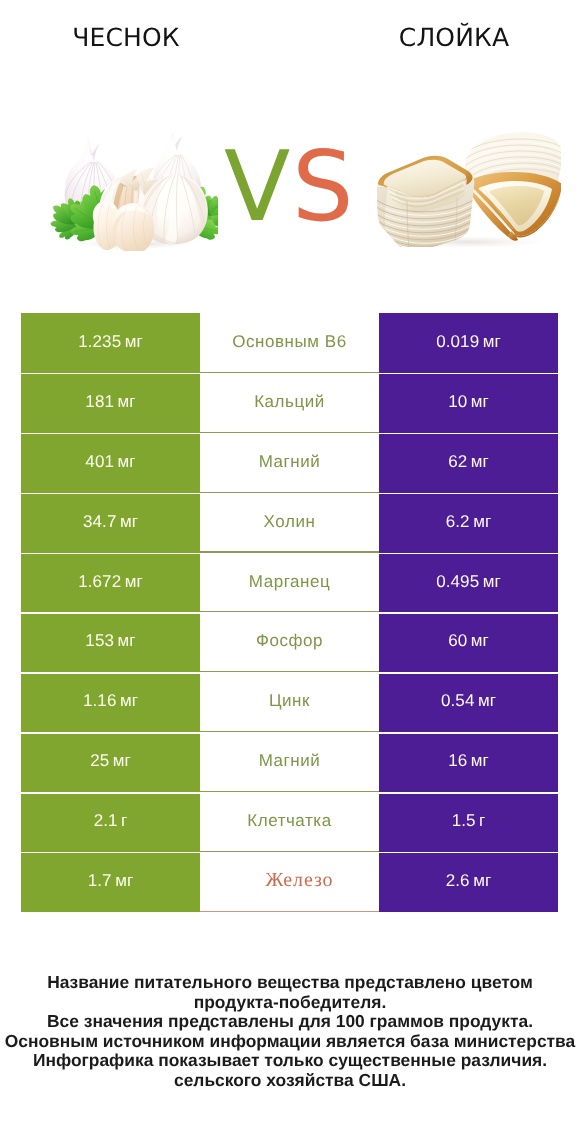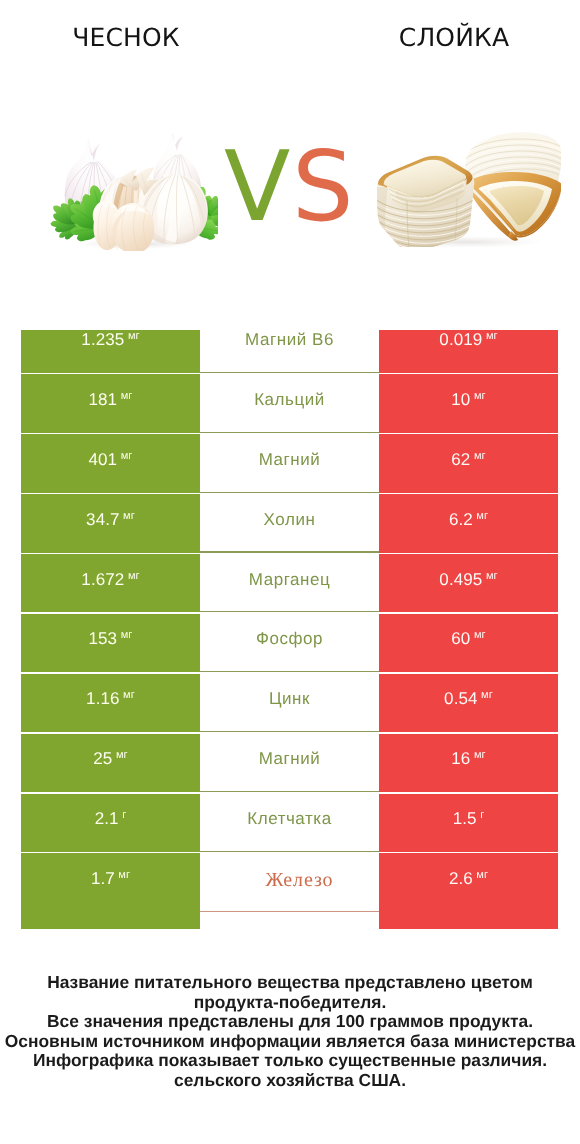--- a/index.html
+++ b/index.html
@@ -23,30 +23,30 @@
   .photo.r{left:375px;top:131px;width:186px;height:116px;}
 
   .vsv,.vss{position:absolute;font-family:"DejaVu Sans",sans-serif;font-size:97px;
             line-height:1;font-weight:400;}
   .vsv{left:224px;top:138px;color:#7ba431;}
   .vss{left:292px;top:138px;color:#e06b4a;}
 
   
   .tbl{position:absolute;left:21px;top:313px;width:537px;height:599px;}
   .row{position:relative;height:59.9px;display:flex;}
-  .cell{height:100%;display:flex;justify-content:center;
-        box-sizing:border-box;margin-top:17px;}
+  .cell{height:100%;display:flex;align-items:center;justify-content:center;
+        box-sizing:border-box;}
   .cL{width:179px;color:#fdfff0;font-size:17px;letter-spacing:.1px;padding-bottom:2px;}
   .cM{width:179px;background:#fff;font-size:17px;font-weight:400;letter-spacing:.55px;padding-bottom:2px;}
   .cR{width:179px;color:#fffaf6;font-size:17px;letter-spacing:.1px;padding-bottom:2px;}
   .win-g{background:#81a62f;}
-  .win-r{background:#ef4444;}
+  .win-r{background:#4c1d95;}
   .t-g{color:#7f9649;}
   .t-r{color:#cc6c4b;font-family:"Liberation Serif",serif;font-weight:400;font-size:20px;letter-spacing:.9px;padding-left:20px;}
-  .unit{font-size:11px;margin-left:3.5px;}
+  .unit{font-size:17px;margin-left:3.5px;}
   .row + .row::before{content:"";position:absolute;left:0;top:0;width:537px;height:1.4px;
                       background:#fff;z-index:3;}
   .row::after{content:"";position:absolute;left:179px;bottom:0;width:179px;height:1.1px;z-index:4;}
   .row.w-g::after{background:#8c9c58;}
   .row.w-r::after{background:#cd9482;}
 
   
   .foot{position:absolute;left:0;top:973px;width:580px;text-align:center;
         font-size:17.4px;color:#1b1b1b;line-height:19.5px;font-weight:700;font-family:"Liberation Sans",sans-serif;}
 </style>
@@ -486,21 +486,21 @@
     <div class="vsv">V</div>
     <div class="vss">S</div>
   </div>
 
   <div class="tbl" id="tbl">
       <div class="row w-g">
         <div class="cell cL win-g">
           <span>1.235</span>
           <span class="unit">мг</span>
         </div>
-        <div class="cell cM t-g">Магний B6</div>
+        <div class="cell cM t-g">Основным B6</div>
         <div class="cell cR win-r">
           <span>0.019</span>
           <span class="unit">мг</span>
         </div>
       </div>
       <div class="row w-g">
         <div class="cell cL win-g">
           <span>181</span>
           <span class="unit">мг</span>
         </div>

